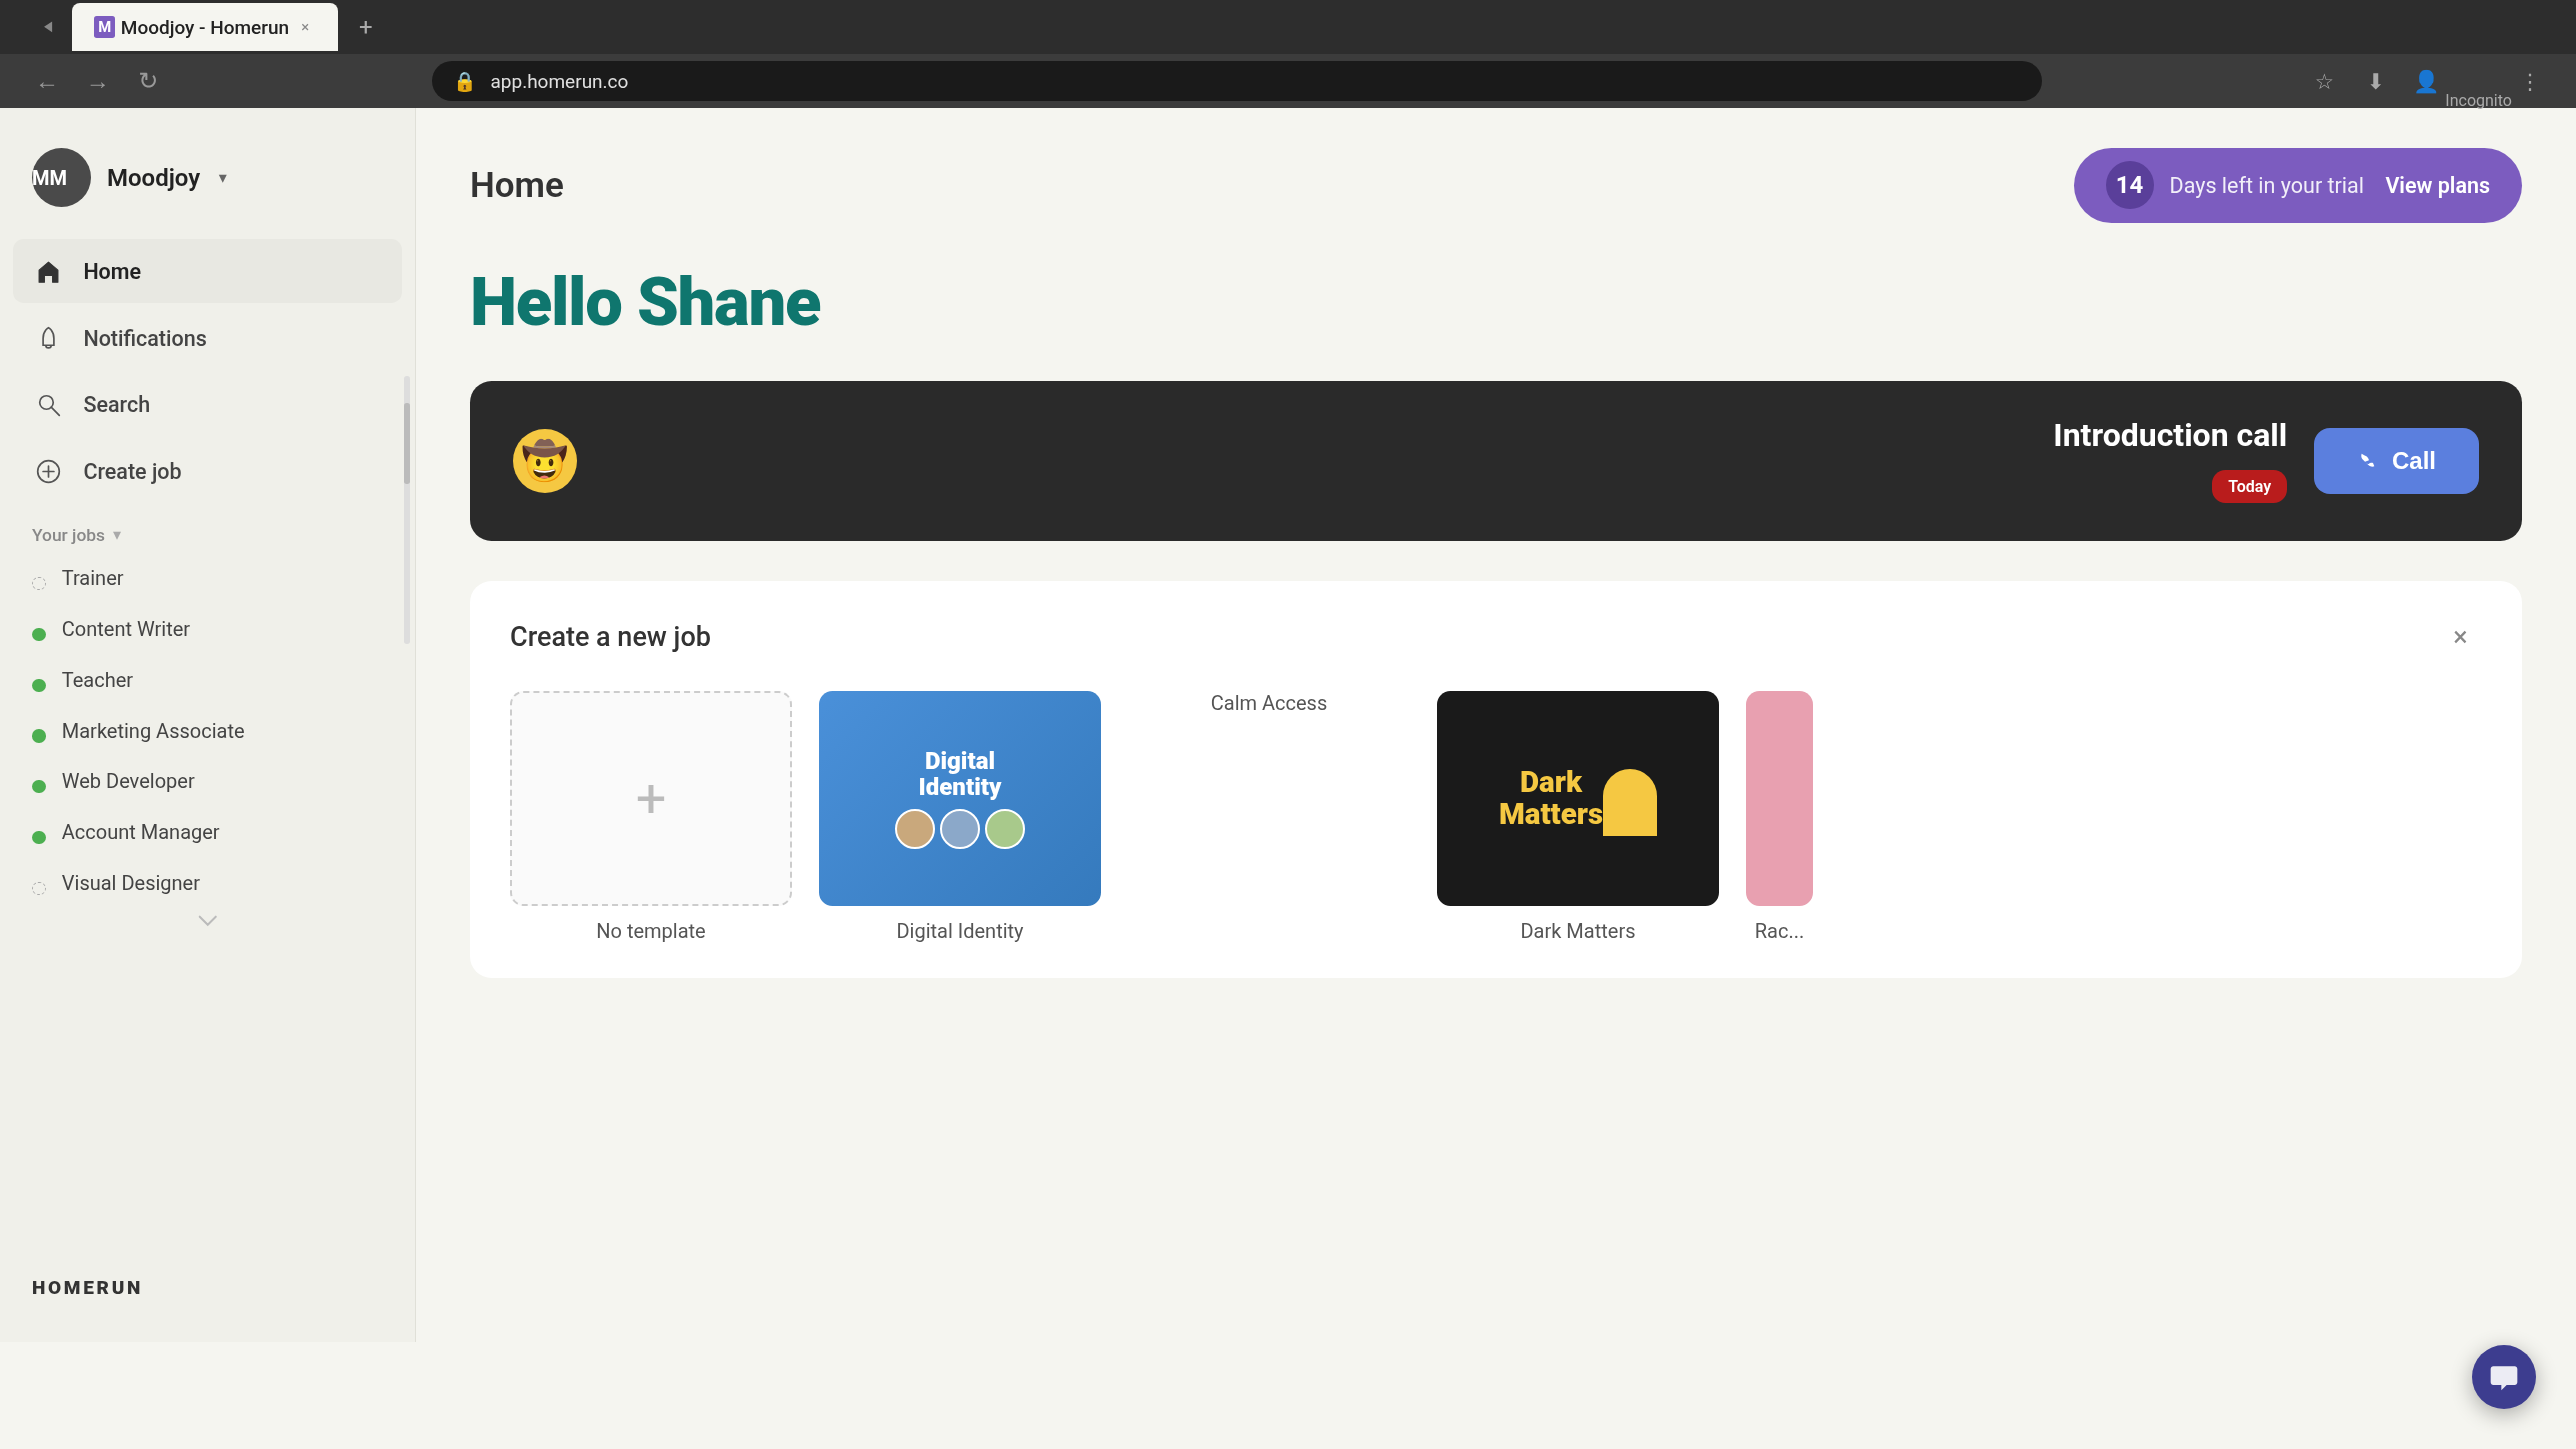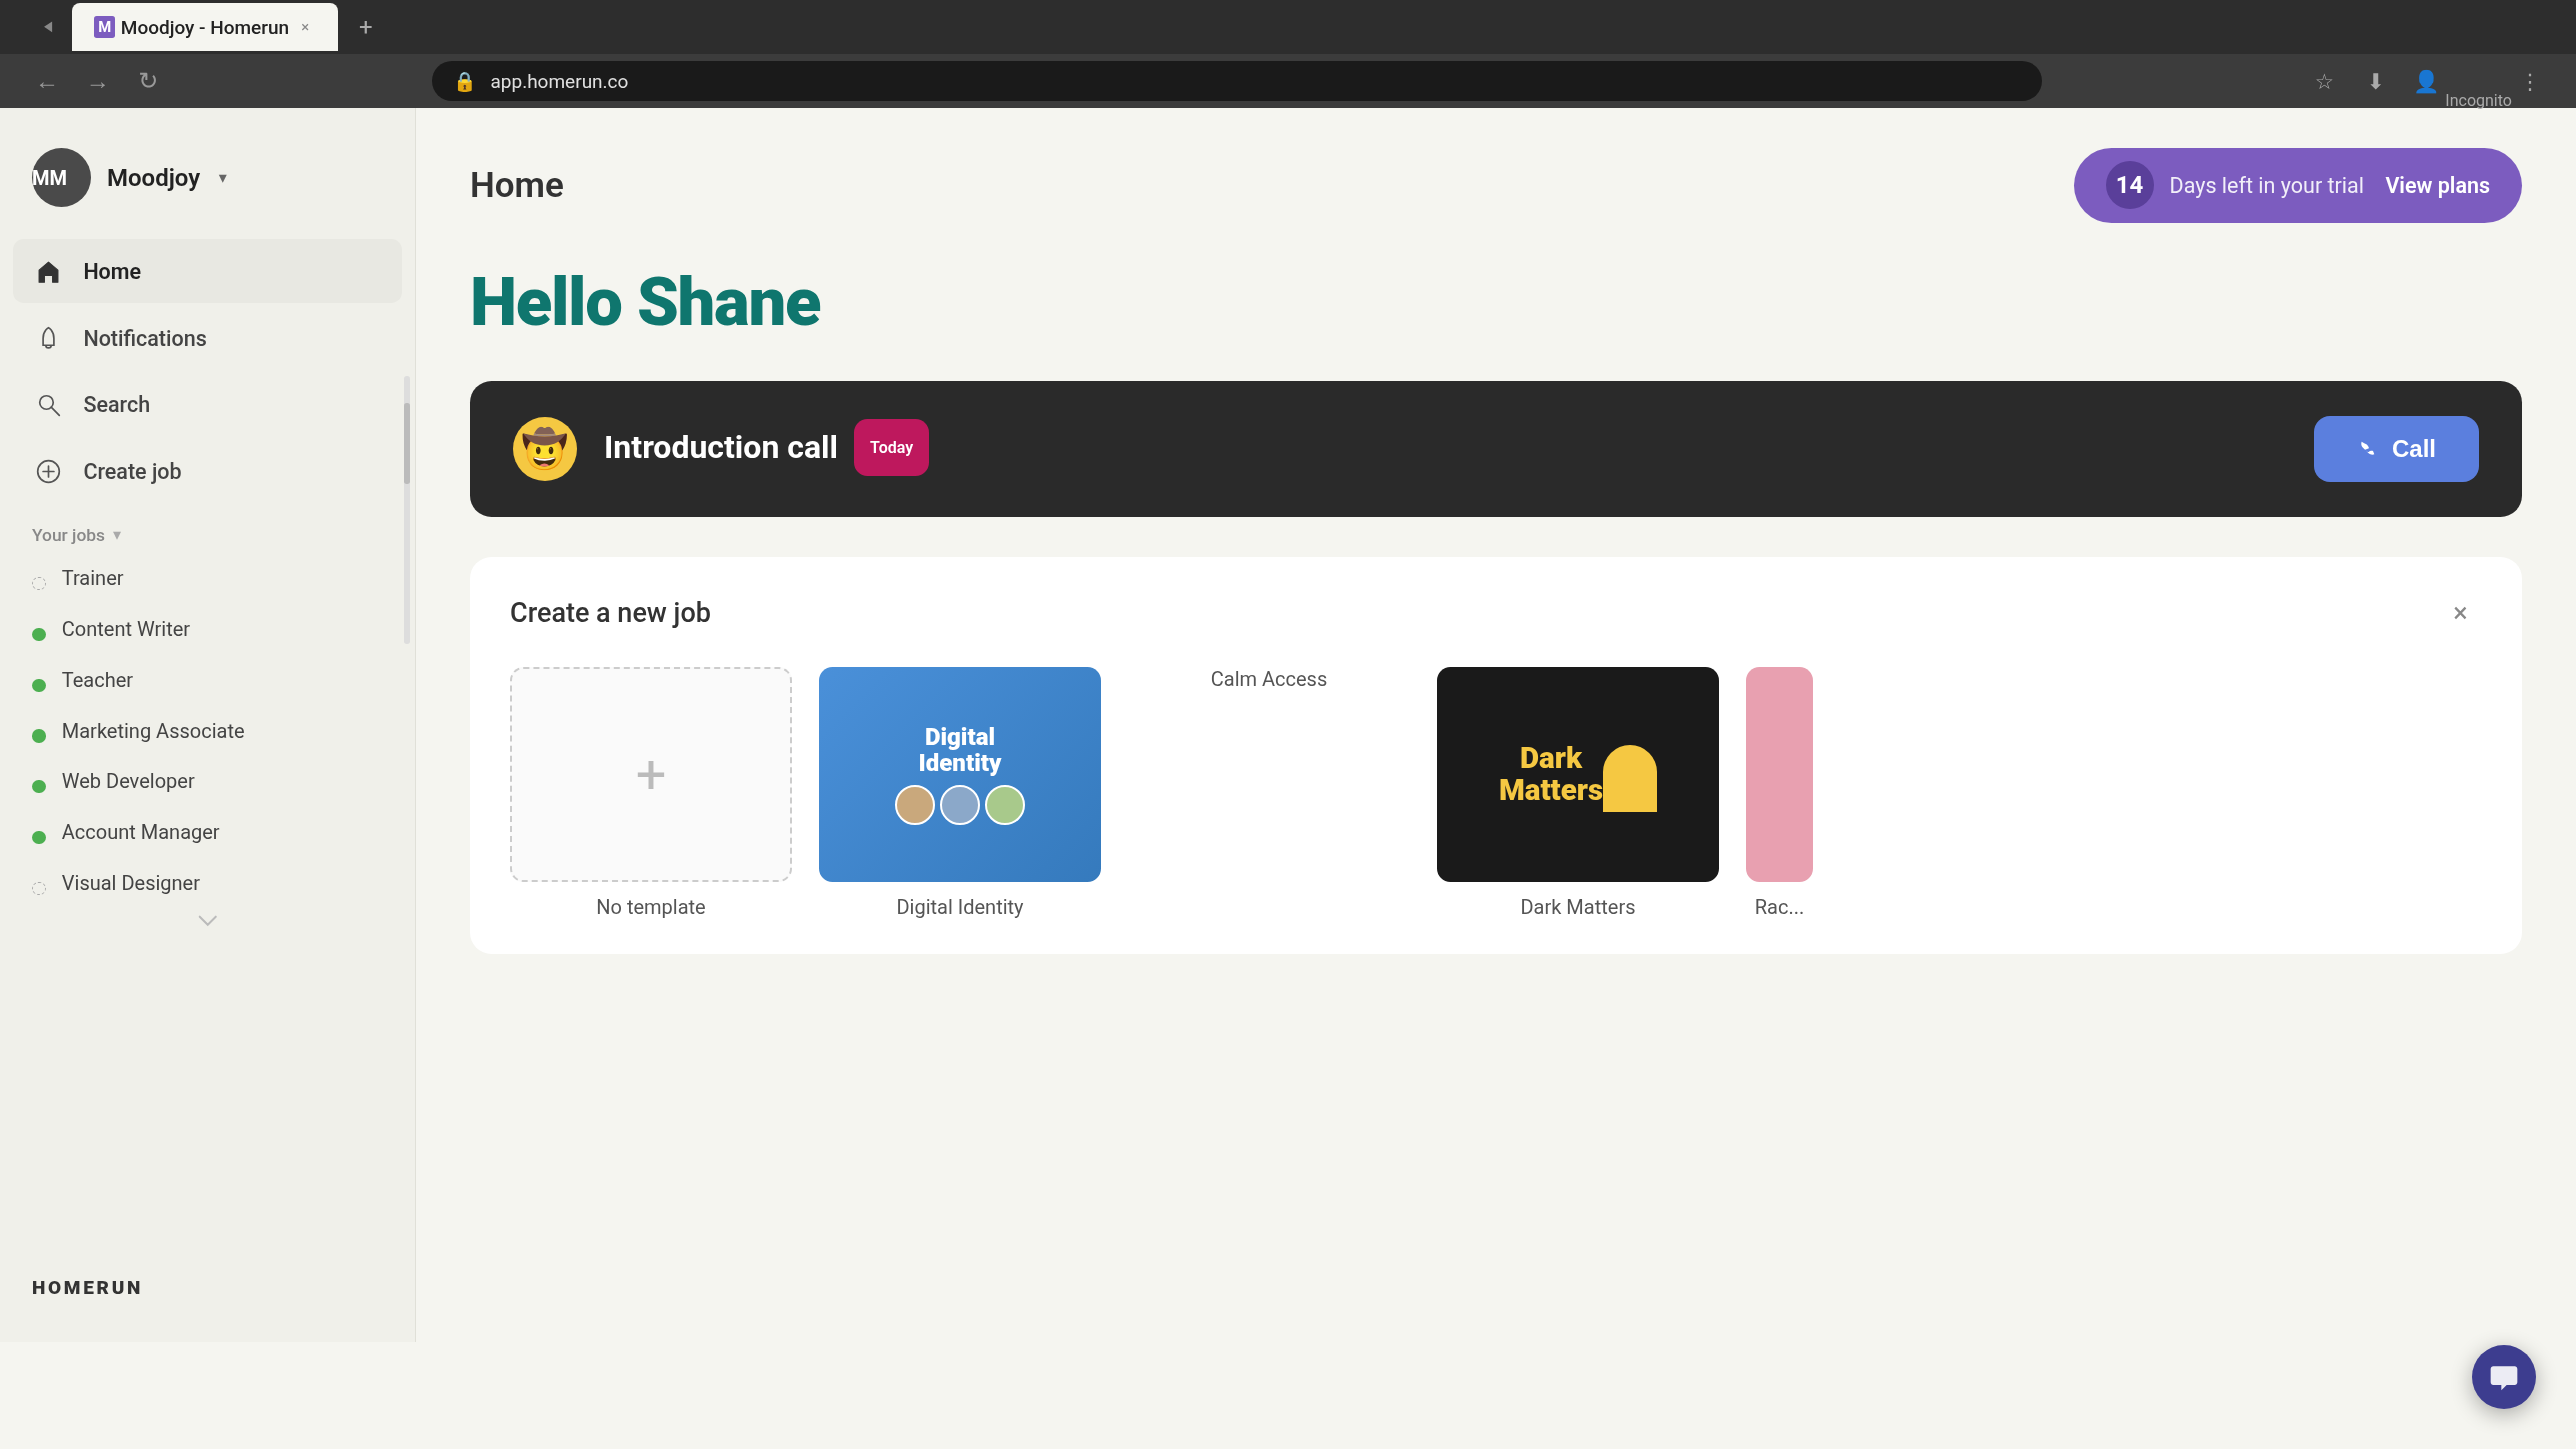--- a/index.html
+++ b/index.html
@@ -307,35 +307,36 @@
       align-items: center;
       justify-content: center;
       font-size: 38px;
       flex-shrink: 0;
     }
     .call-info {
       flex: 1;
     }
     .call-title-row {
       display: flex;
-      align-items: center;
+      align-items: flex-end;
       gap: 16px;
       margin-bottom: 3px;
+      flex-direction: column;
     }
     .call-title {
       font-size: 32px;
       font-weight: 700;
       color: white;
     }
     .today-badge {
-      background: #be185d;
+      background: #b91c1c;
       color: white;
       font-size: 16px;
       font-weight: 600;
-      padding: 19px 16px;
+      padding: 7px 16px;
       border-radius: 13.4px;
     }
     .call-details {
       display: flex;
       align-items: center;
       gap: 21.5px;
       color: #aaa;
       font-size: 20px;
     }
     .call-detail-item {

